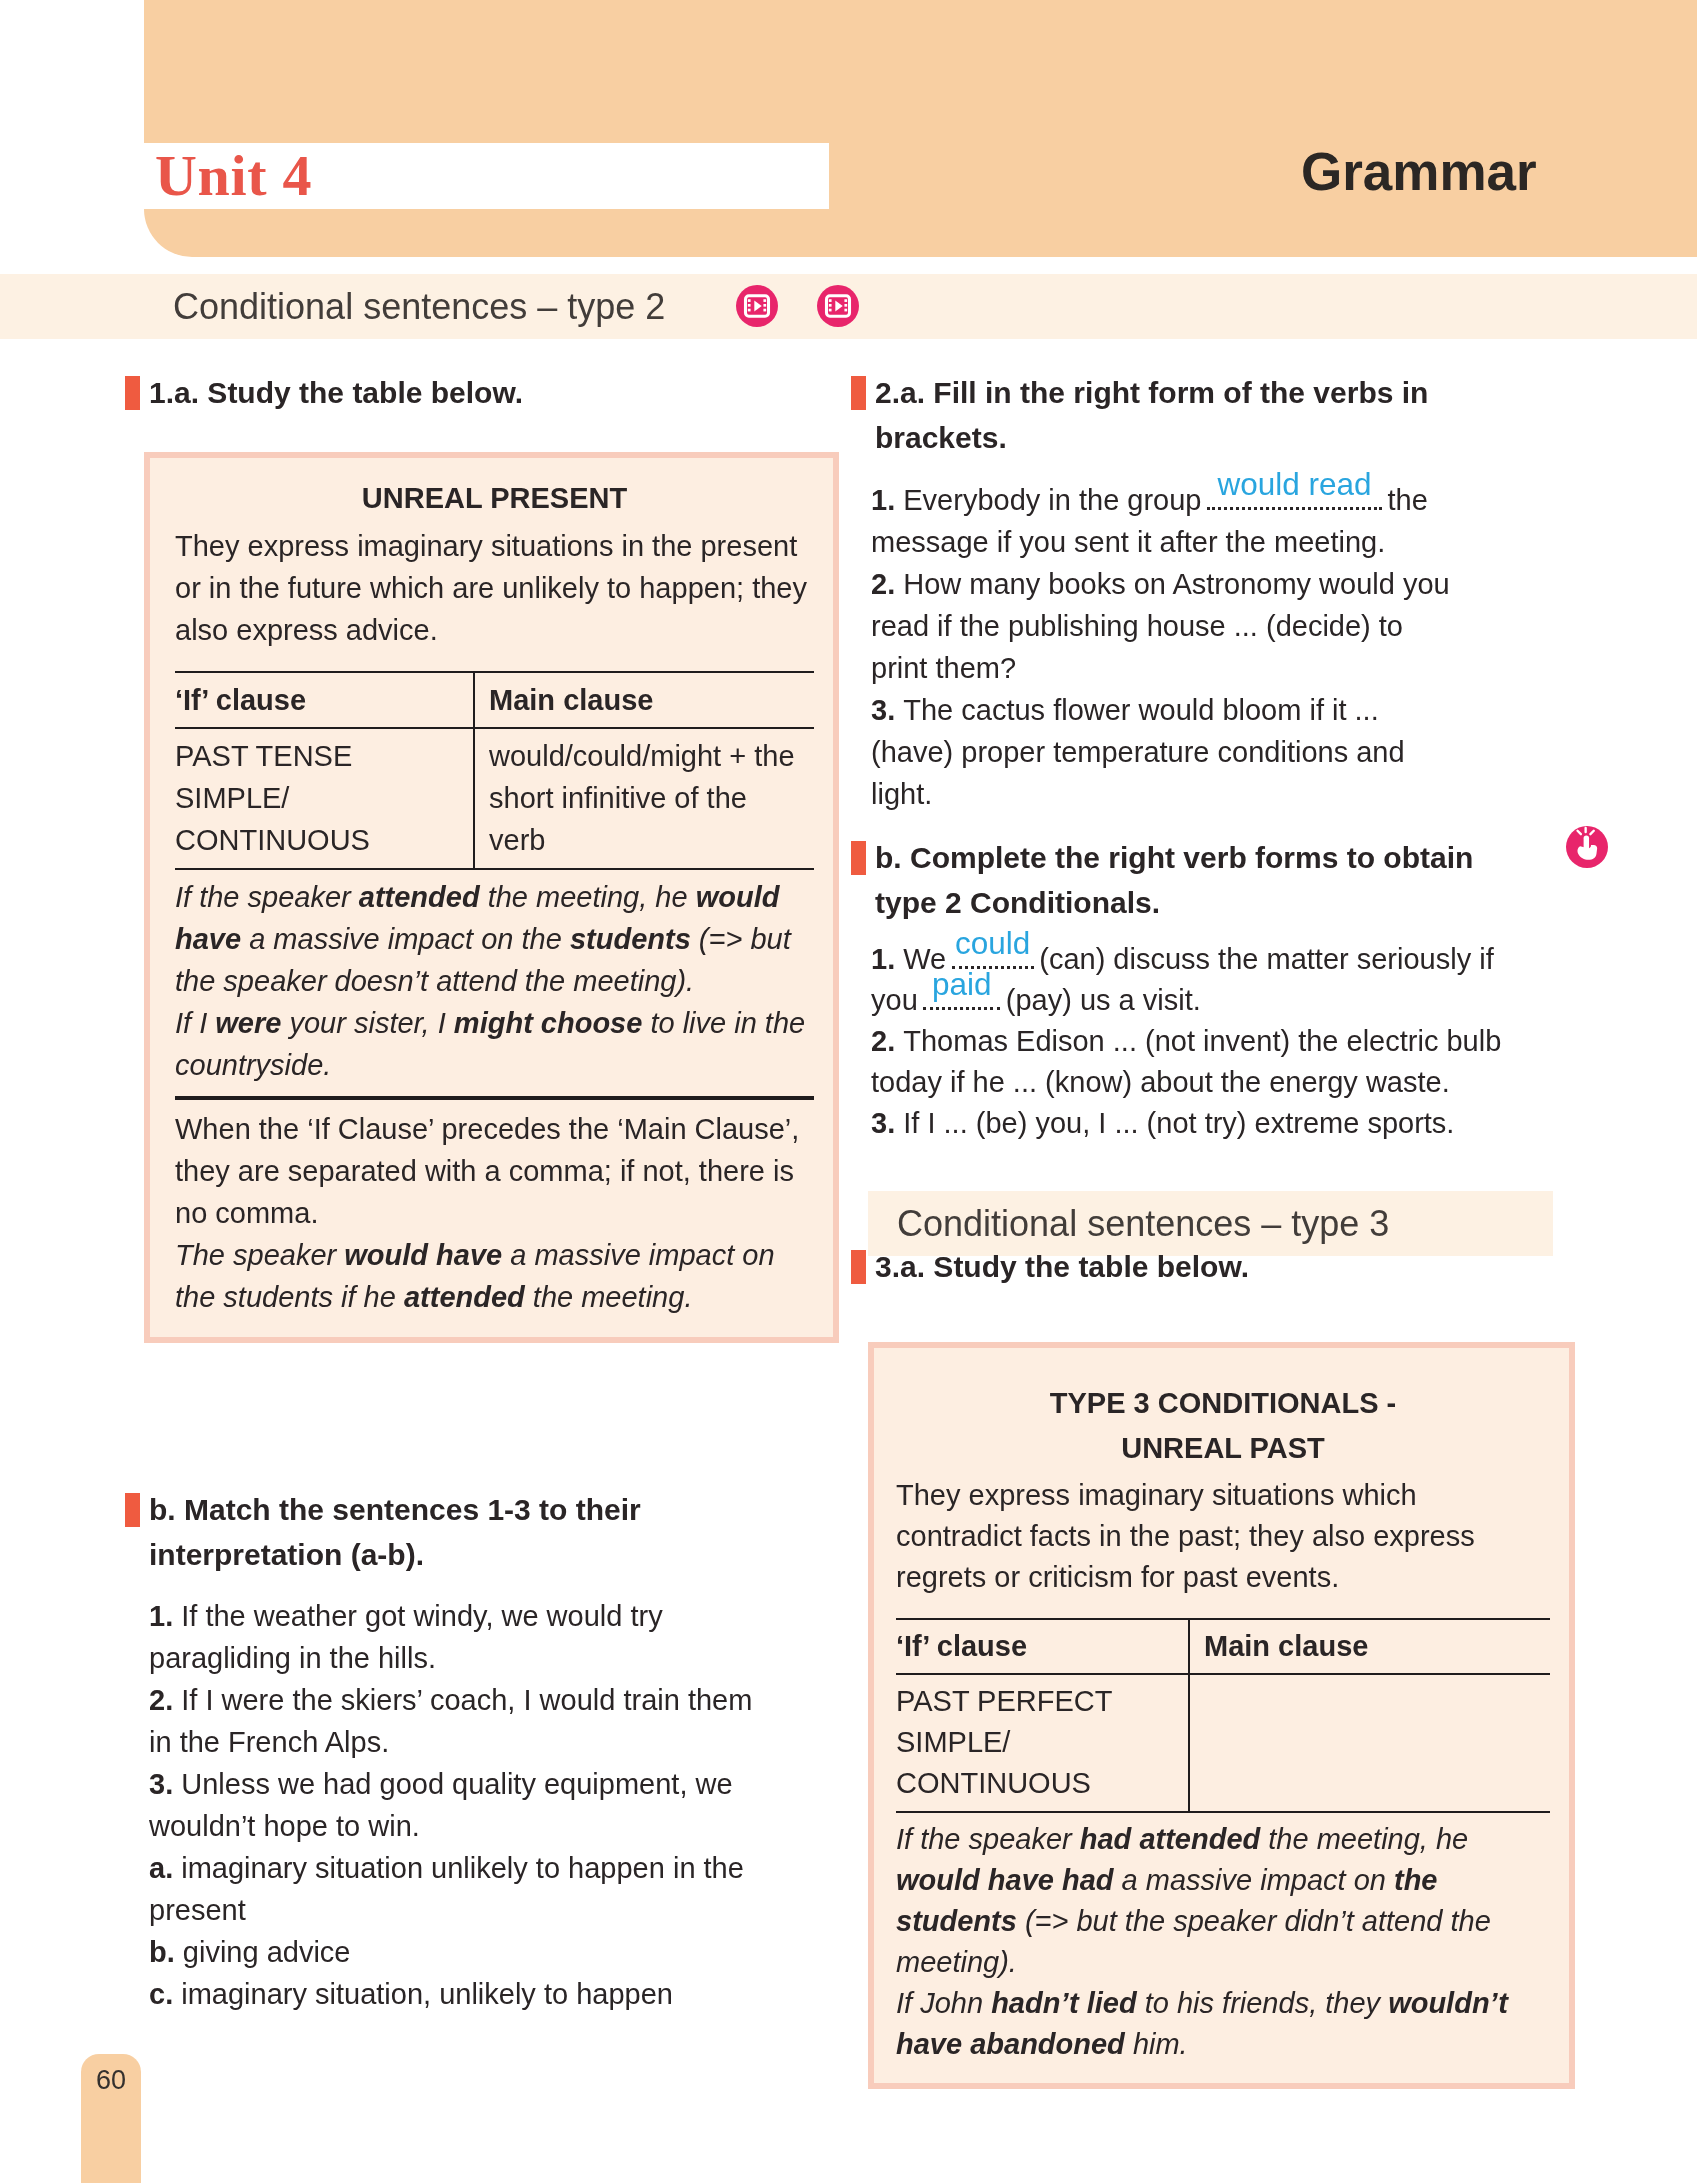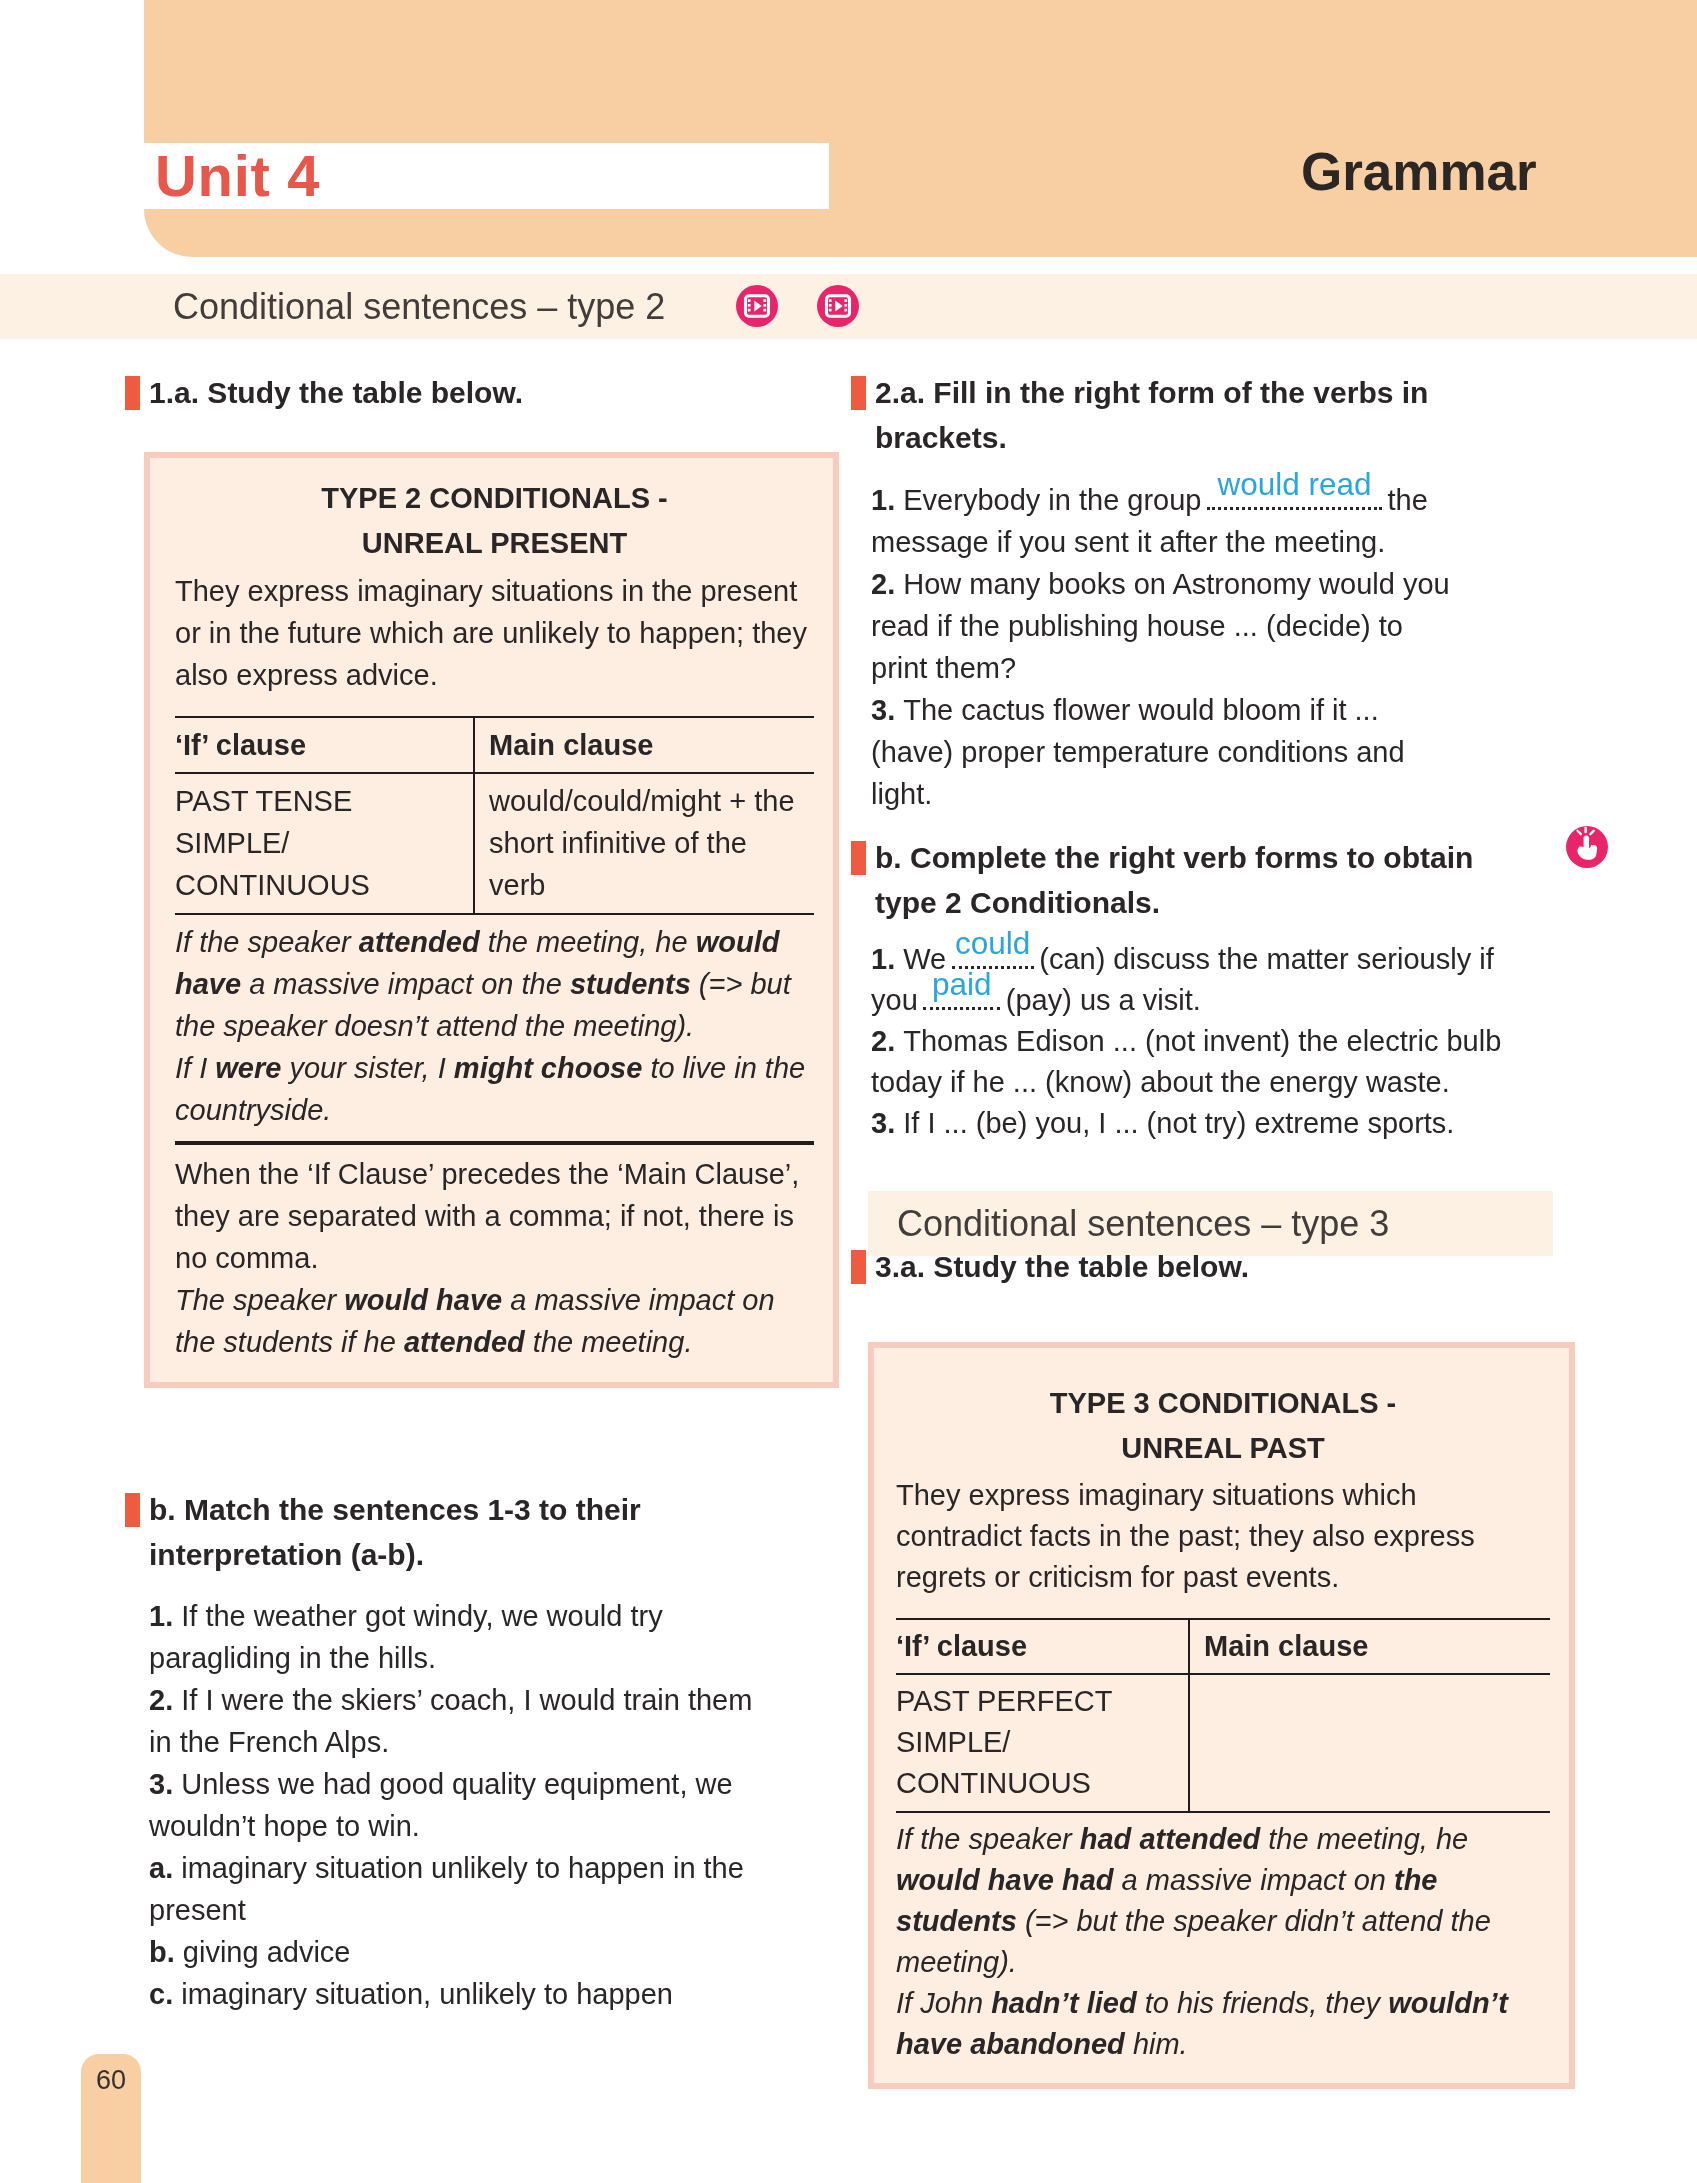--- a/index.html
+++ b/index.html
@@ -4,21 +4,21 @@
 <style>
   * { margin:0; padding:0; box-sizing:border-box; }
   html,body { width:1698px; }
   body { font-family:"Liberation Sans","DejaVu Sans",sans-serif; background:#ffffff; }
   .page { position:relative; width:1698px; height:2183px; background:#ffffff; overflow:hidden; }
 
   
   .header-peach { position:absolute; left:144px; top:0; width:1554px; height:257px;
                   background:#f8cfa2; border-bottom-left-radius:48px; }
   .unit-strip { position:absolute; left:0; top:143px; width:685px; height:66px; background:#ffffff; }
-  .unit-title { font-weight:bold; font-size:58px; line-height:66px; color:#e9564a; padding-left:11px; letter-spacing:0.7px; }
+  .unit-title { font-weight:bold; font-size:58px; line-height:66px; color:#e9564a; padding-left:11px; letter-spacing:0.7px;font-family:Liberation Serif, serif; }
   .grammar-label { position:absolute; left:1157px; top:141px; font-weight:bold; font-size:53px; color:#2b2724; }
 
   
   .band { background:#fdf1e3; color:#423d3a; font-size:36px; }
   .band2 { position:absolute; left:0; top:274px; width:1698px; height:65px; }
   .band2 .band-text { position:absolute; left:173px; top:0; line-height:65px; }
   .band3 { position:absolute; left:868px; top:1191px; width:685px; height:65px; }
   .band3 .band-text { position:absolute; left:29px; top:0; line-height:65px; }
   .vicon { position:absolute; top:285px; width:42px; height:42px; }
   .vicon1 { left:736px; } .vicon2 { left:817px; }
@@ -105,21 +105,20 @@
     </g>
   </svg>
 
   <div class="ex-head" style="left:125px; top:370px; width:691px;">
     <span class="marker"></span>
     <span>1.a. Study the table below.</span>
   </div>
 
   <div class="gbox box2">
     <div class="gtitle">
-      <div>TYPE 2 CONDITIONALS -</div>
       <div>UNREAL PRESENT</div>
     </div>
     <div>They express imaginary situations in the present or in the future which are unlikely to happen; they also express advice.</div>
     <div class="gtable">
       <div class="grow ghead">
         <div class="gcell c1">‘If’ clause</div>
         <div class="gcell c2">Main clause</div>
       </div>
       <div class="grow">
         <div class="gcell c1">PAST TENSE SIMPLE/ CONTINUOUS</div>

